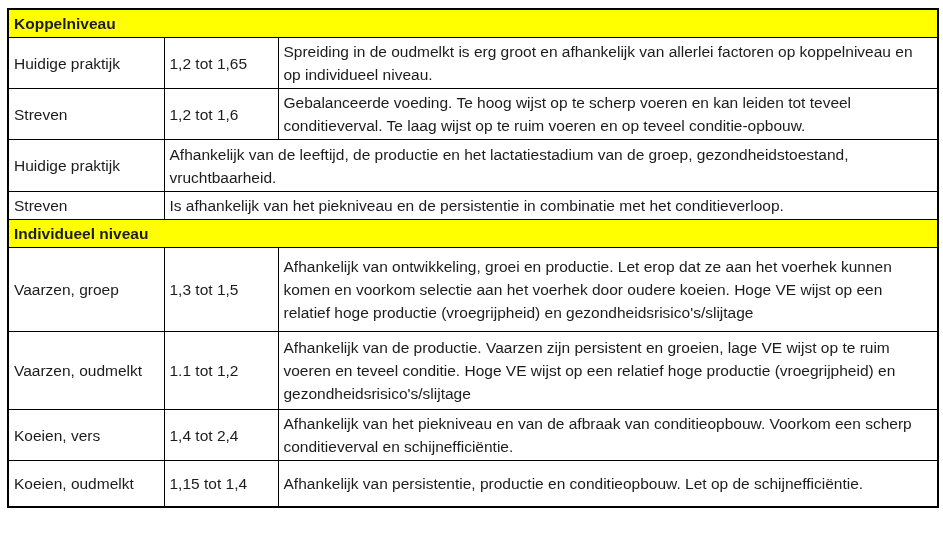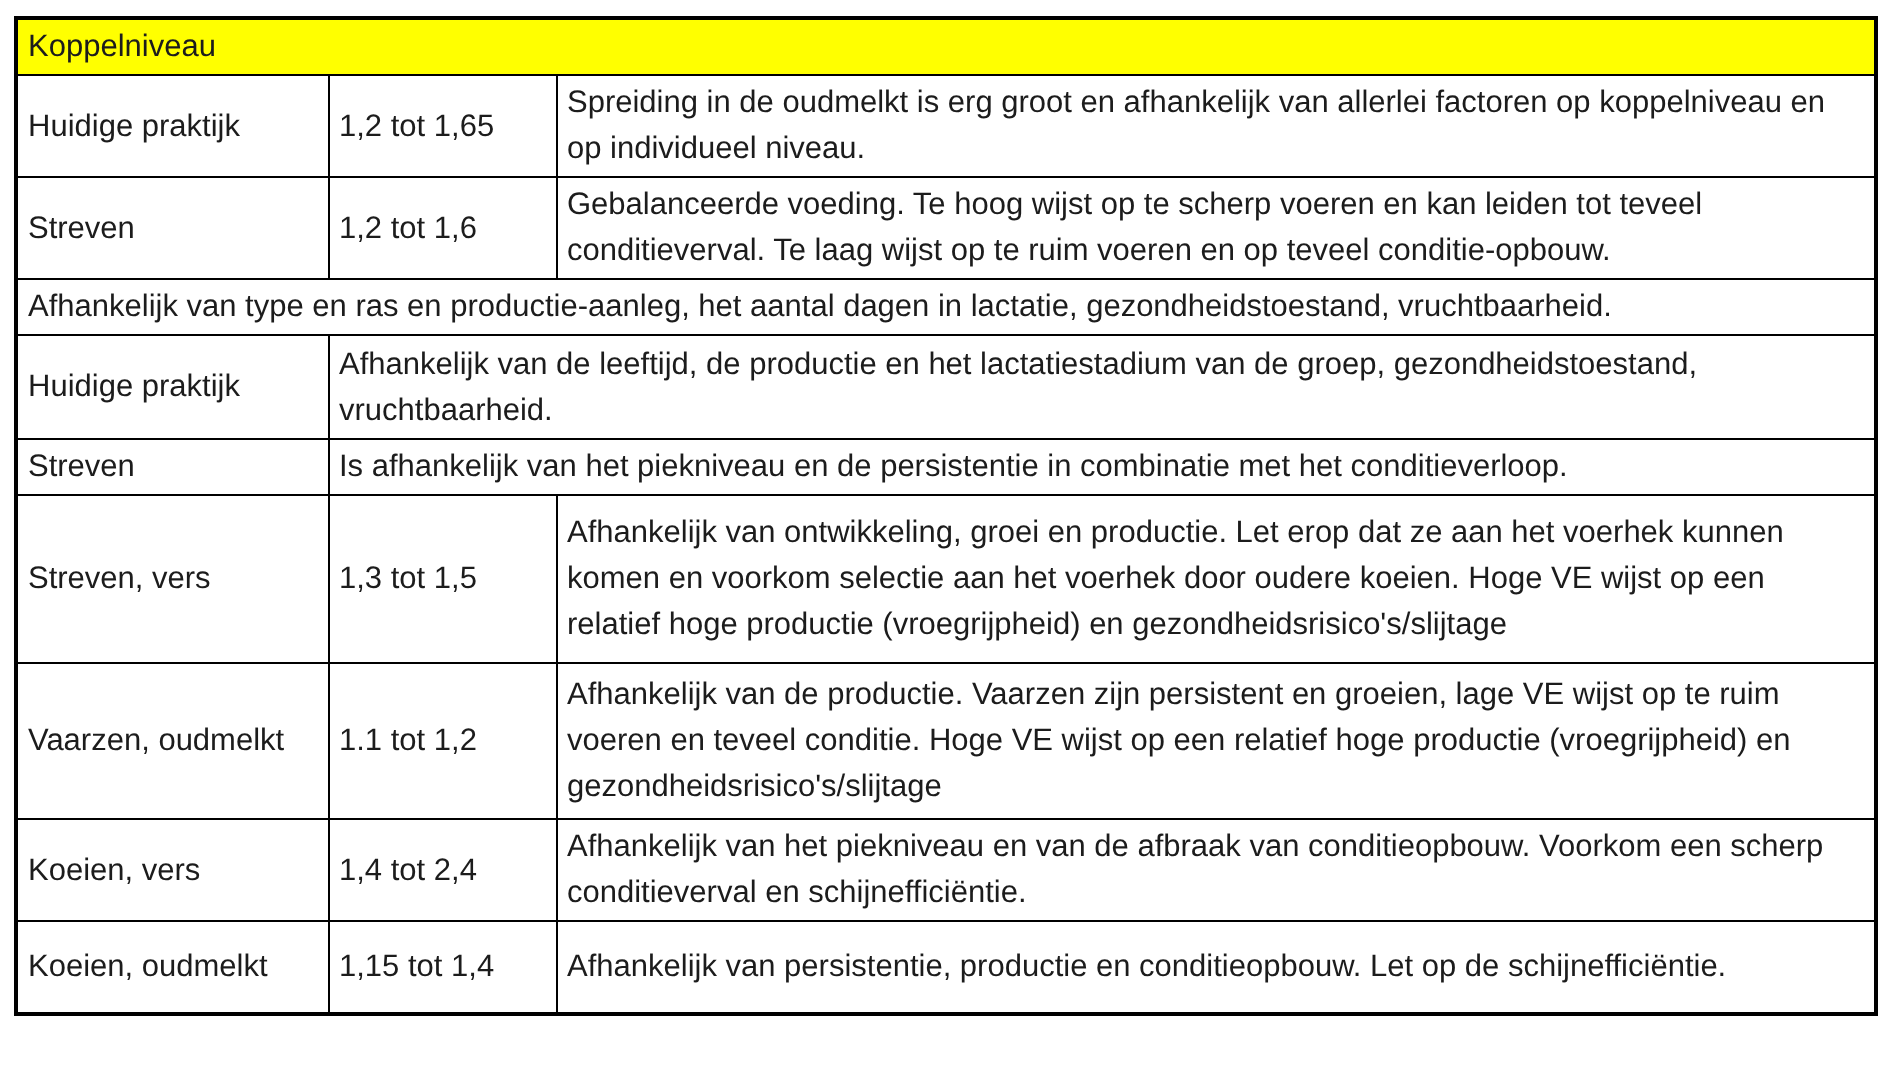--- a/index.html
+++ b/index.html
@@ -25,21 +25,21 @@
     border: 1px solid var(--border-color, #000000);
     padding: 2px 5px;
     font-size: 15.5px;
     line-height: 23px;
     color: var(--text-color, #1c1c1c);
     vertical-align: middle;
     overflow: hidden;
   }
   td.section-cell {
     background: var(--section-bg, #ffff00);
-    font-weight: normal;
+    font-weight: bold;
     font-size: 16px;
     color: #000000;
   }
   td.label-cell { }
   td.value-cell { }
   td.desc-cell { }
   td.note-cell { }
 </style>
 </head>
 <body>
@@ -62,38 +62,38 @@
       <td class="value-cell">1,2 tot 1,65</td>
       <td class="desc-cell">Spreiding in de oudmelkt is erg groot en afhankelijk van allerlei factoren op koppelniveau en op individueel niveau.</td>
     </tr>
 
     <tr style="height:49px">
       <td class="label-cell">Streven</td>
       <td class="value-cell">1,2 tot 1,6</td>
       <td class="desc-cell">Gebalanceerde voeding. Te hoog wijst op te scherp voeren en kan leiden tot teveel conditieverval. Te laag wijst op te ruim voeren en op teveel conditie-opbouw.</td>
     </tr>
 
-    <tr style="height:25px">
-      <td colspan="3" class="note-cell">Afhankelijk van type en ras en productie-aanleg, het aantal dagen in lactatie, gezondheidstoestand, vruchtbaarheid.</td>
-    </tr>
 
 
     <tr style="height:52px">
       <td class="label-cell">Huidige praktijk</td>
       <td colspan="2" class="desc-cell">Afhankelijk van de leeftijd, de productie en het lactatiestadium van de groep, gezondheidstoestand, vruchtbaarheid.</td>
     </tr>
 
     <tr style="height:27px">
       <td class="label-cell">Streven</td>
       <td colspan="2" class="desc-cell">Is afhankelijk van het piekniveau en de persistentie in combinatie met het conditieverloop.</td>
     </tr>
 
+    <tr style="height:23px">
+      <td colspan="3" class="section-cell">Individueel niveau</td>
+    </tr>
 
     <tr style="height:84px">
-      <td class="label-cell">Streven, vers</td>
+      <td class="label-cell">Vaarzen, groep</td>
       <td class="value-cell">1,3 tot 1,5</td>
       <td class="desc-cell">Afhankelijk van ontwikkeling,  groei en productie. Let erop dat ze aan het voerhek kunnen komen en voorkom selectie aan het voerhek door oudere koeien. Hoge VE wijst op een relatief hoge productie (vroegrijpheid) en gezondheidsrisico's/slijtage</td>
     </tr>
 
     <tr style="height:78px">
       <td class="label-cell">Vaarzen, oudmelkt</td>
       <td class="value-cell">1.1 tot 1,2</td>
       <td class="desc-cell">Afhankelijk van de productie. Vaarzen zijn persistent en groeien, lage VE wijst op te ruim voeren en teveel conditie. Hoge VE wijst op een relatief hoge productie (vroegrijpheid) en gezondheidsrisico's/slijtage</td>
     </tr>
 

